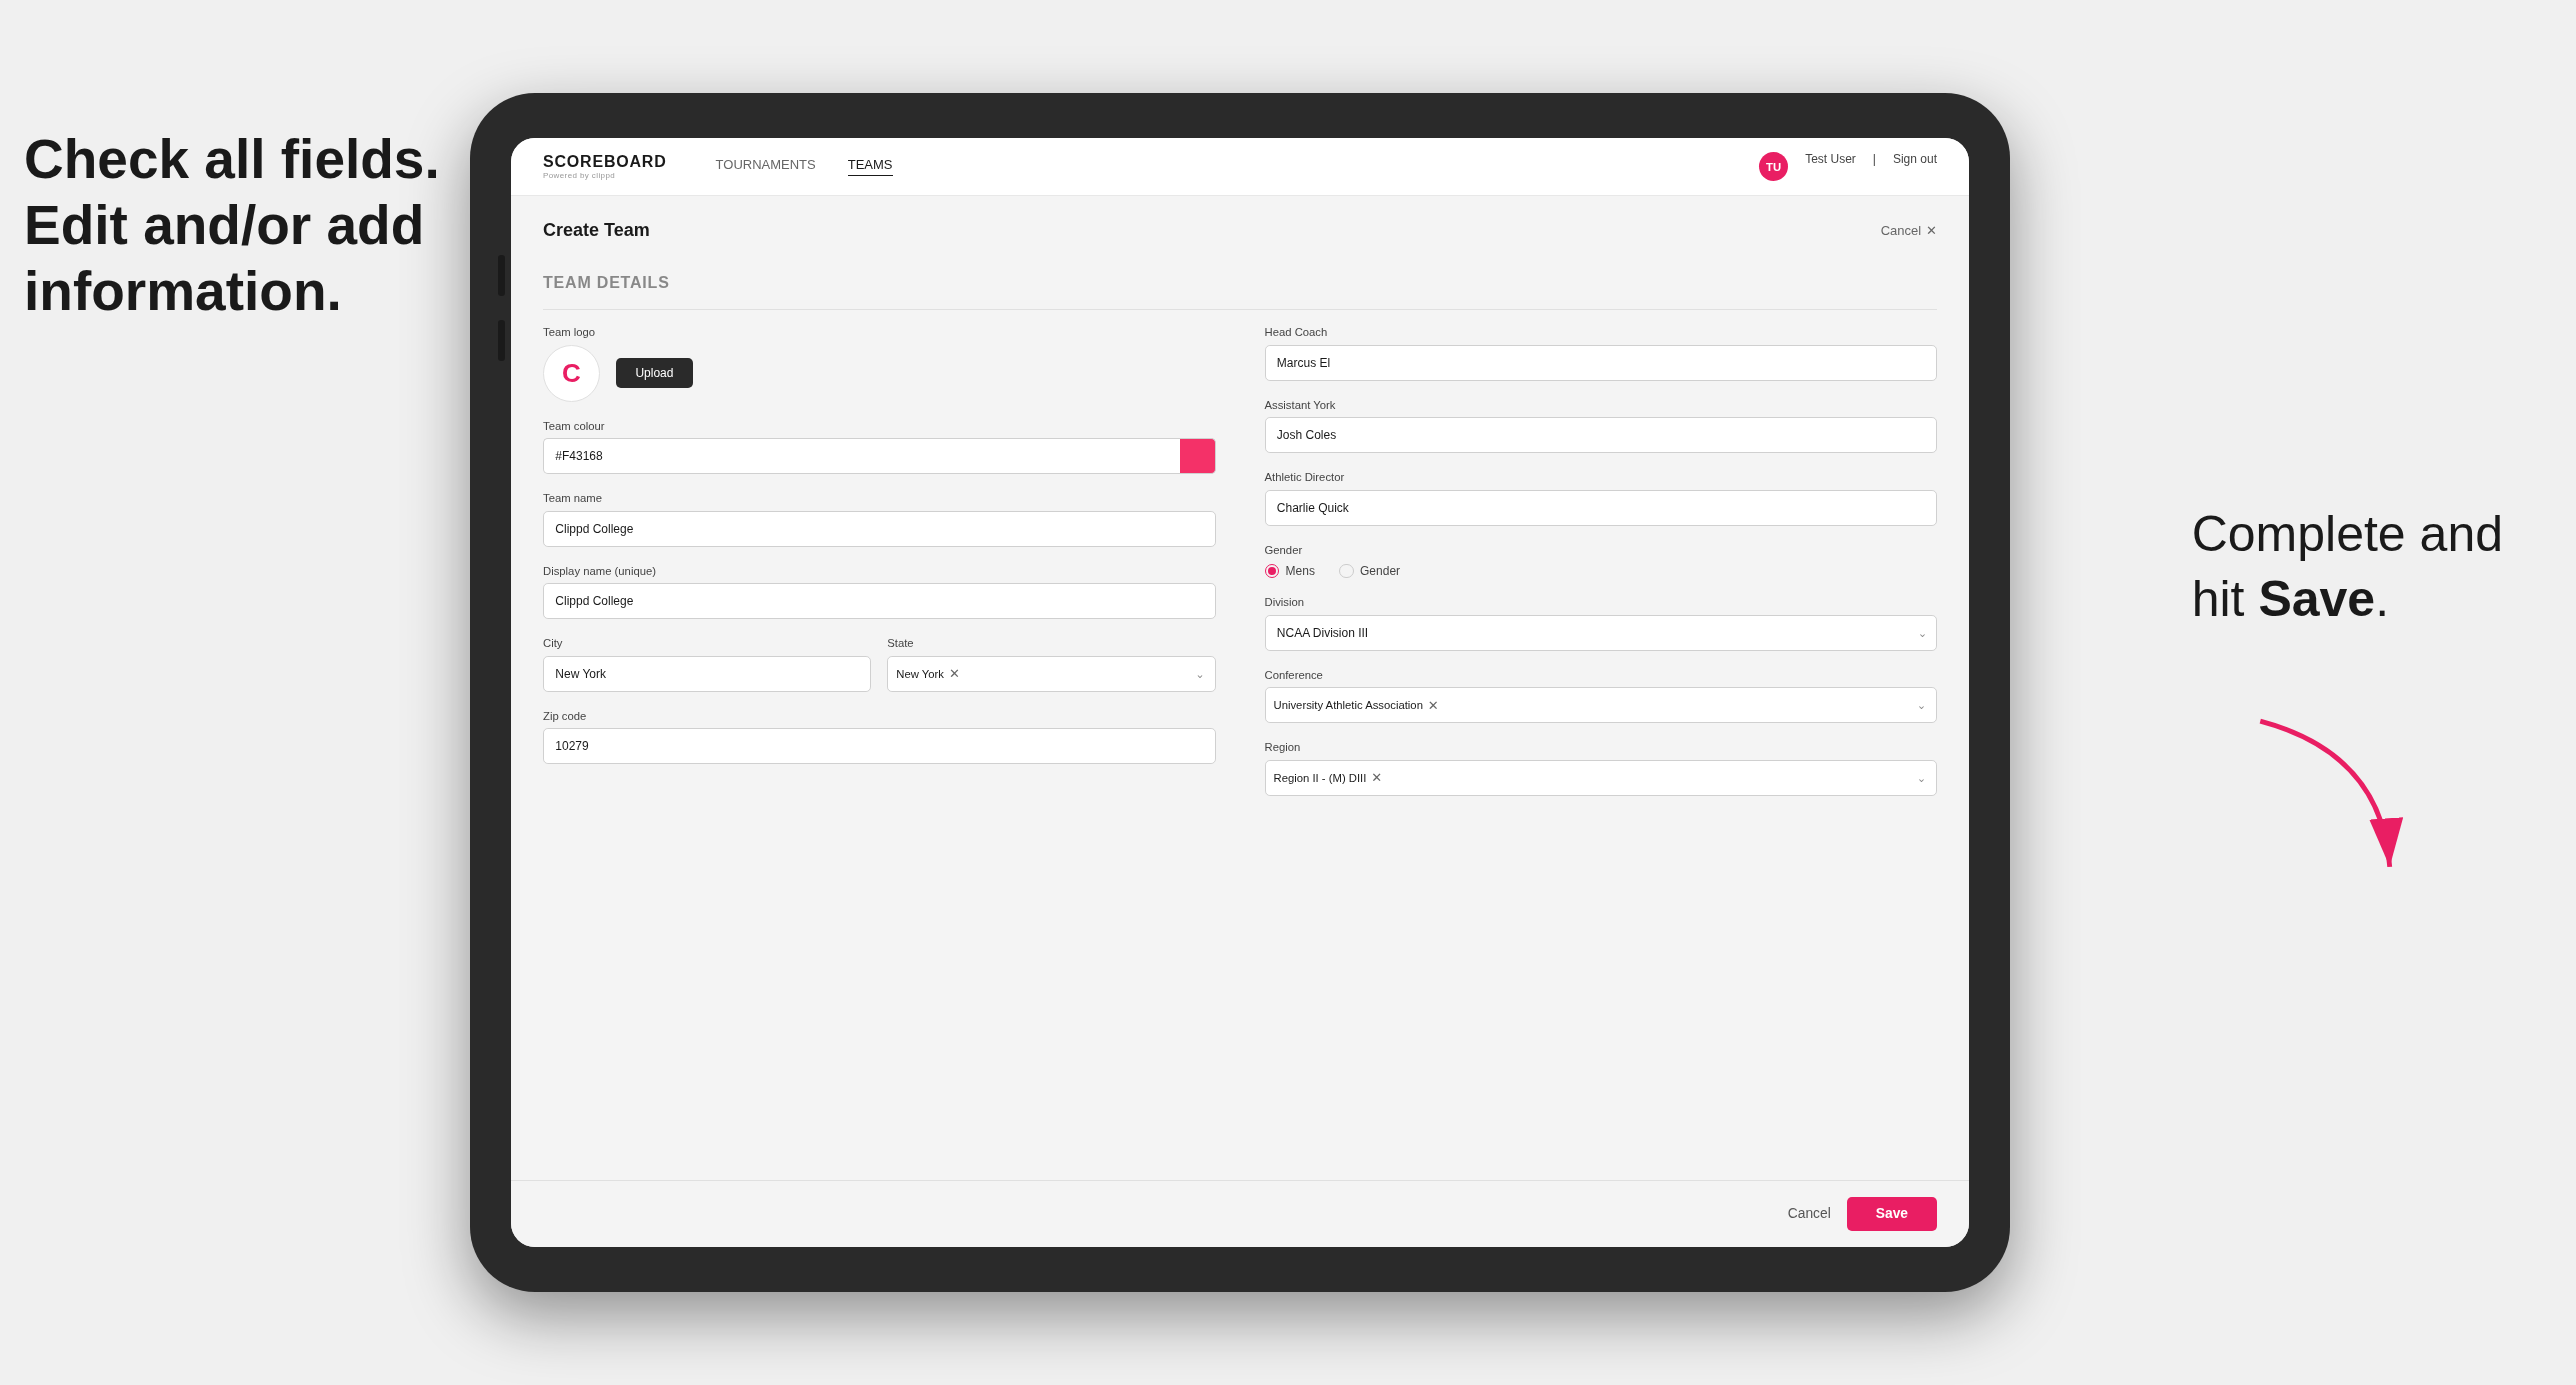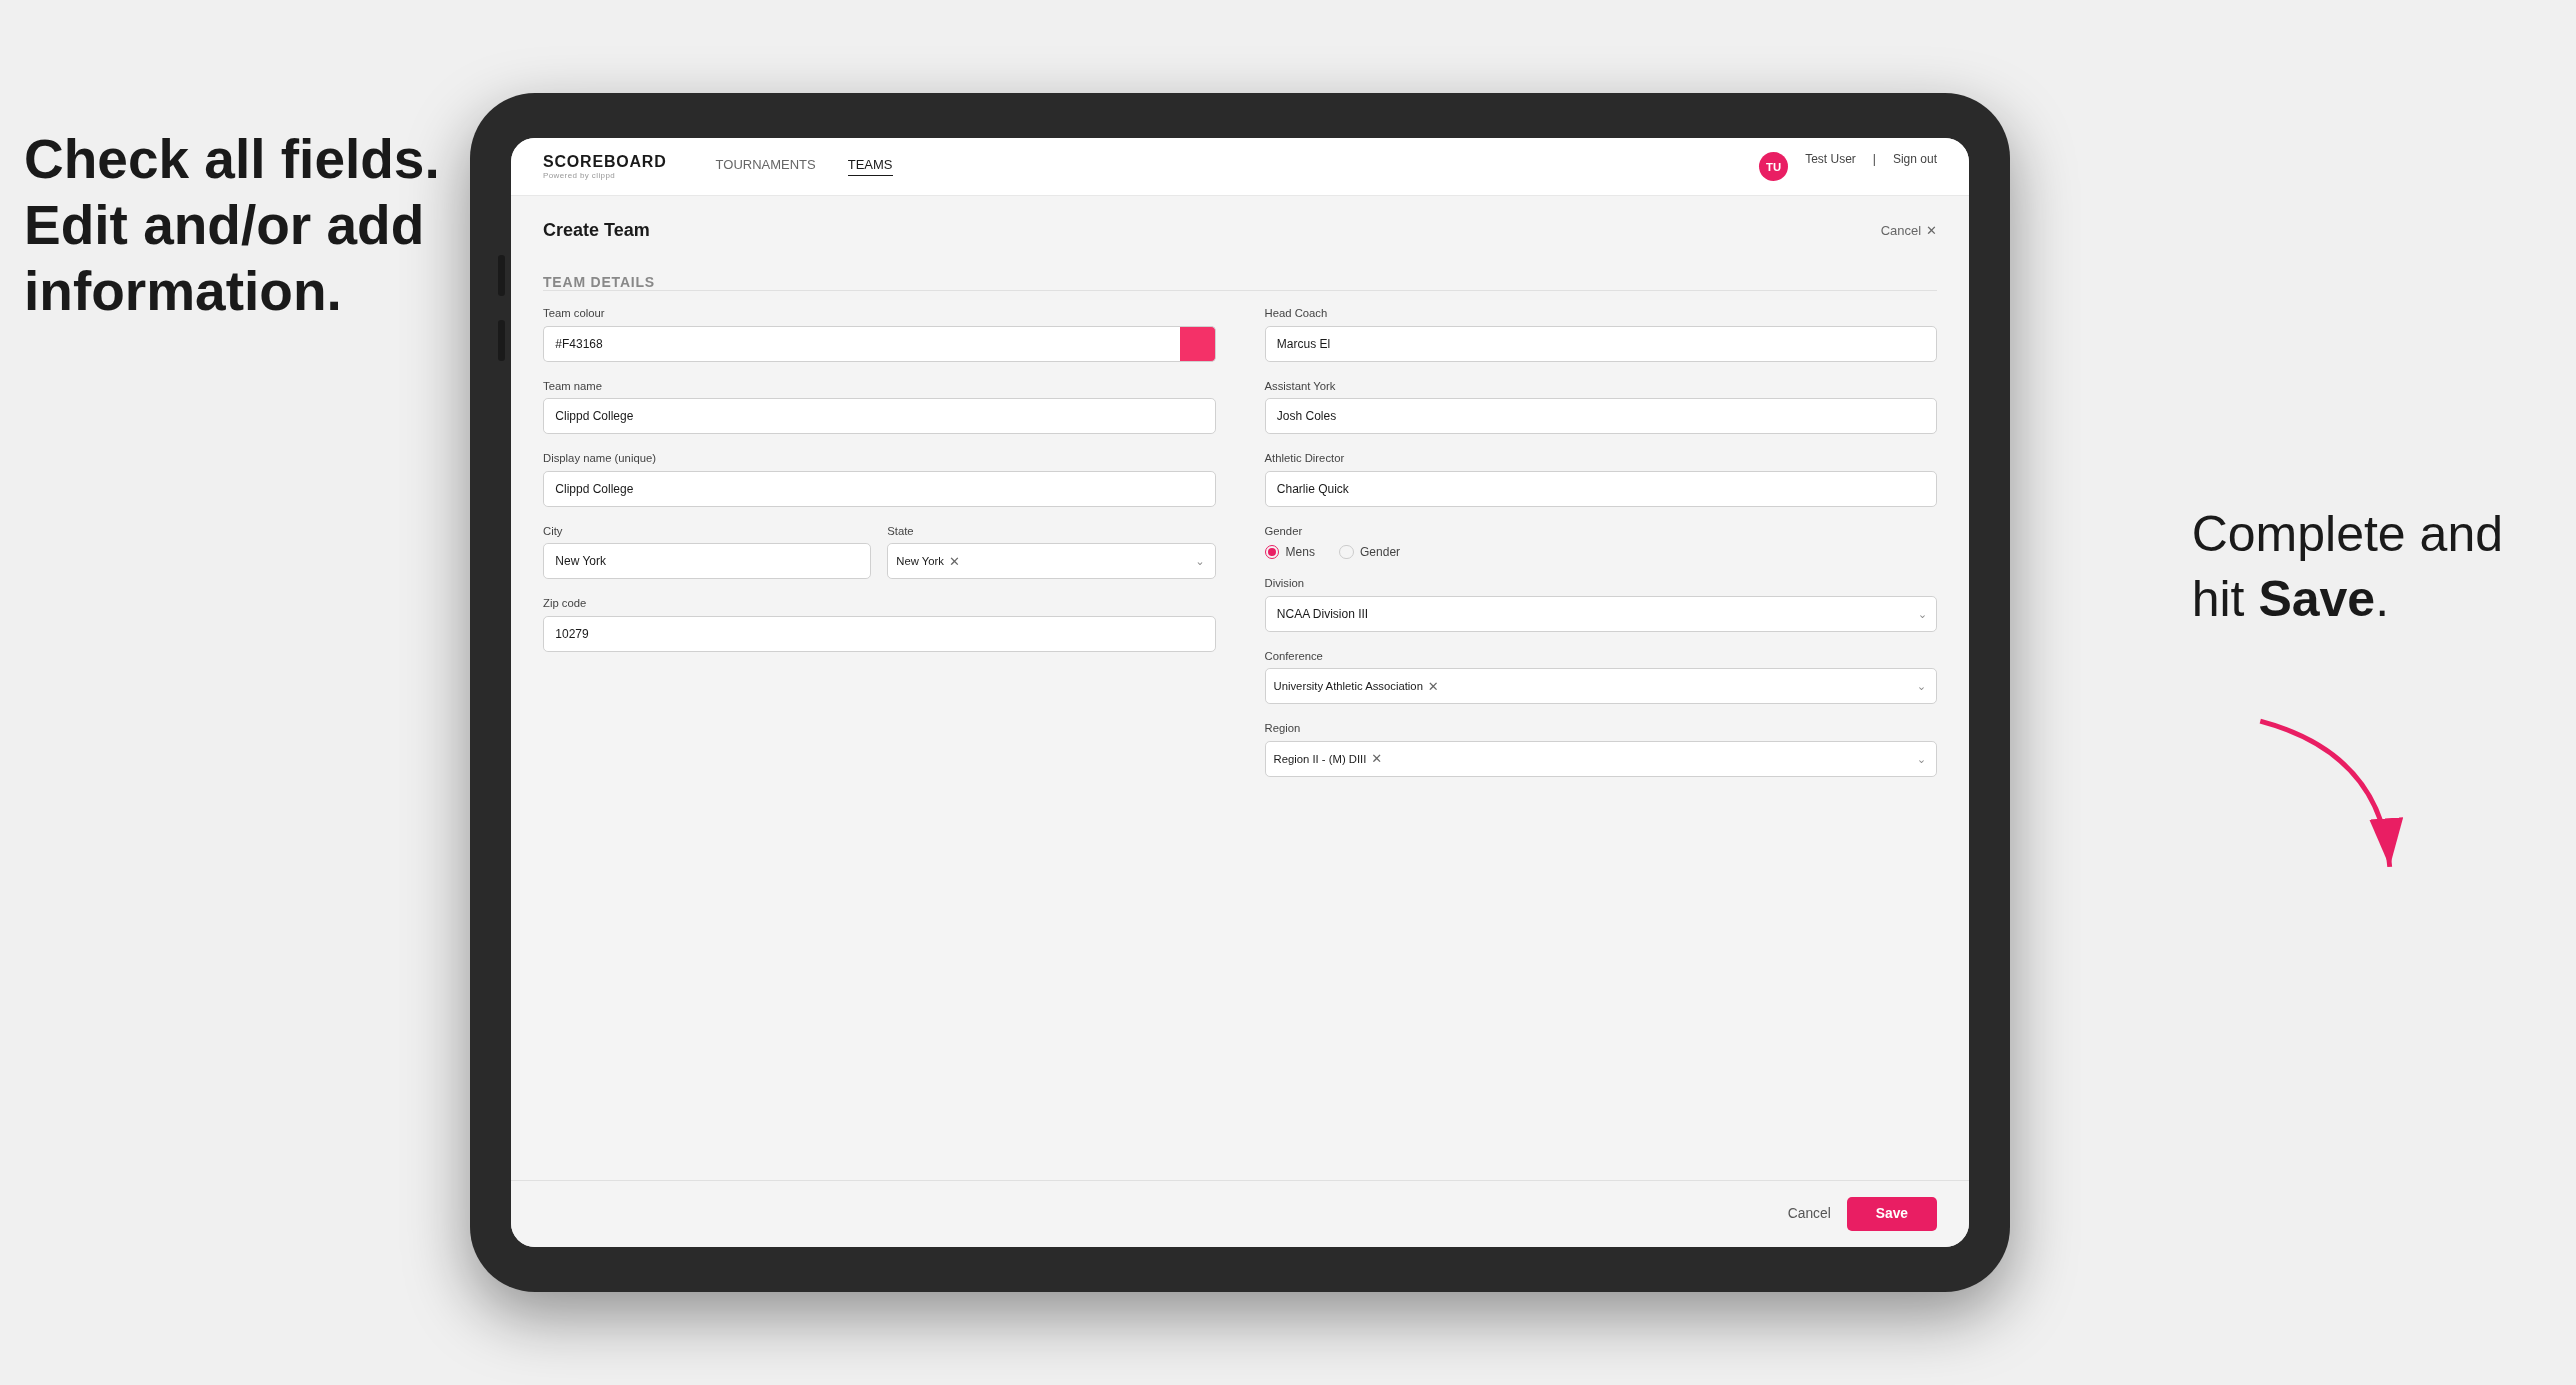--- a/index.html
+++ b/index.html
@@ -154,27 +154,27 @@
       display: flex;
       align-items: center;
       gap: 4.9px;
       font-size: 13px;
       color: #666;
       cursor: pointer;
     }
 
     
     .section-label {
-      font-size: 14px;
+      font-size: 16px;
       font-weight: 700;
       color: #888;
       letter-spacing: 0.8px;
       text-transform: uppercase;
       margin-bottom: 16px;
-      padding-bottom: 0;
+      padding-bottom: 17px;
       border-bottom: 0.8px solid #e0e0e0;
     }
 
     
     .form-grid {
       display: grid;
       grid-template-columns: 1fr 1fr;
       gap: 0 49px;
     }
 
@@ -478,20 +478,29 @@
           <span>✕</span>
         </div>
       </div>
 
       <div class="section-label">TEAM DETAILS</div>
 
       <div class="form-grid">
 
         <div>
 
+          <div class="form-group">
+            <label class="form-label">Team logo</label>
+            <div class="team-logo-area">
+              <div class="logo-circle">
+                <span>C</span>
+              </div>
+              <button class="upload-btn">Upload</button>
+            </div>
+          </div>
 
           <div class="form-group">
             <label class="form-label">Team colour</label>
             <div class="colour-input-wrap">
               <input class="colour-input" type="text" value="#F43168" style="">
               <div class="colour-swatch" style="background: rgb(244, 49, 104);"></div>
             </div>
           </div>
 
           <div class="form-group">

